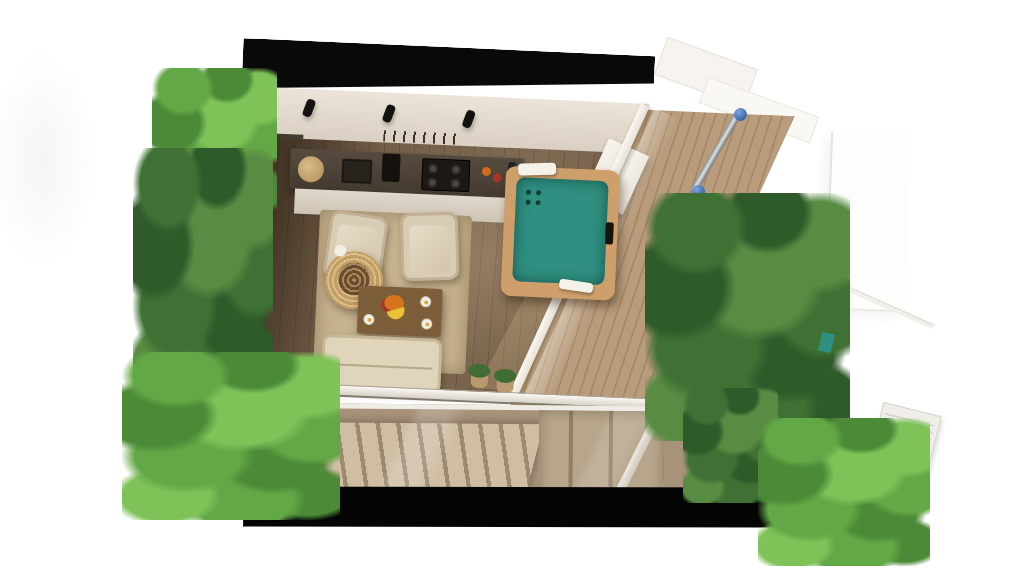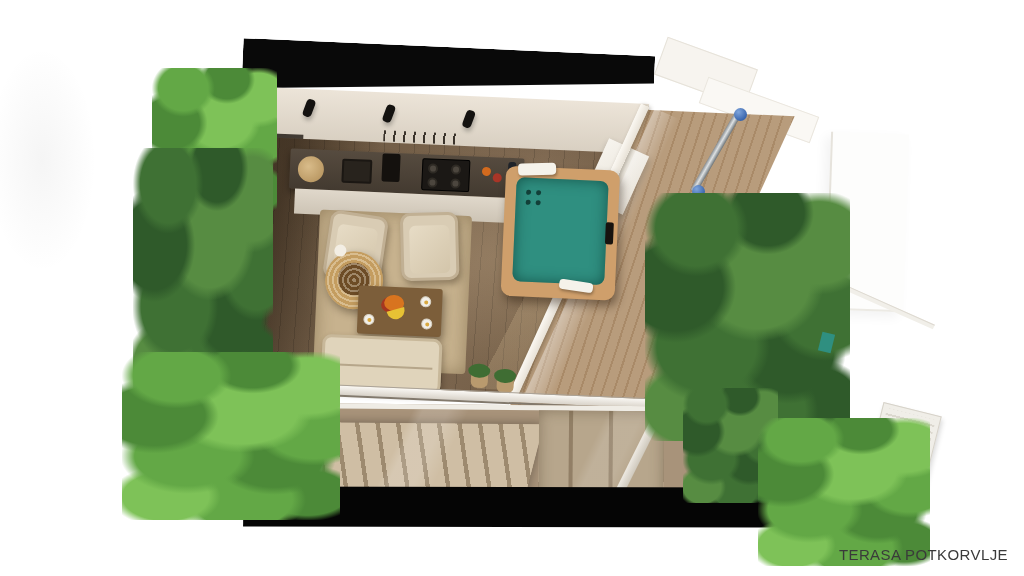--- a/index.html
+++ b/index.html
@@ -324,14 +324,13 @@
 
   <div class="foliage foliage-bright fol-left-top"></div>
   <div class="foliage foliage-dark fol-left-mid"></div>
   <div class="foliage foliage-bright fol-left-bot"></div>
   <div class="foliage foliage-dark fol-right"></div>
   <div class="foliage foliage-dark fol-stair-right"></div>
   <div class="foliage foliage-bright fol-bot-right"></div>
 
   <div class="teal-art"></div>
 
-  <div class="caption">TERASA POTKORVLJE</div>
 </div>
 
 </body></html>

